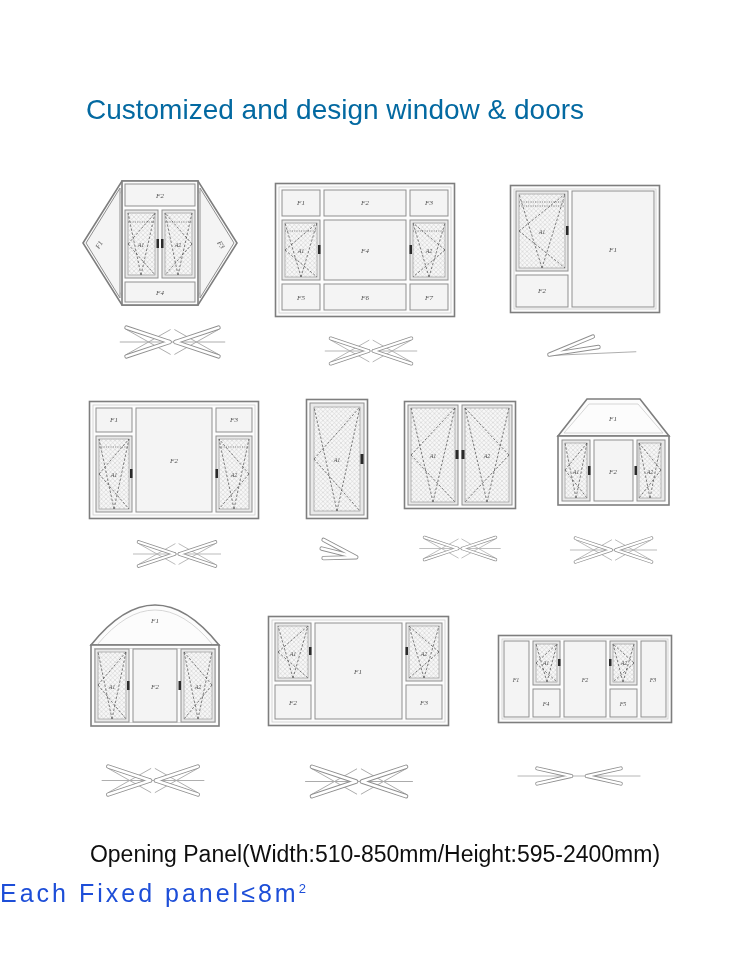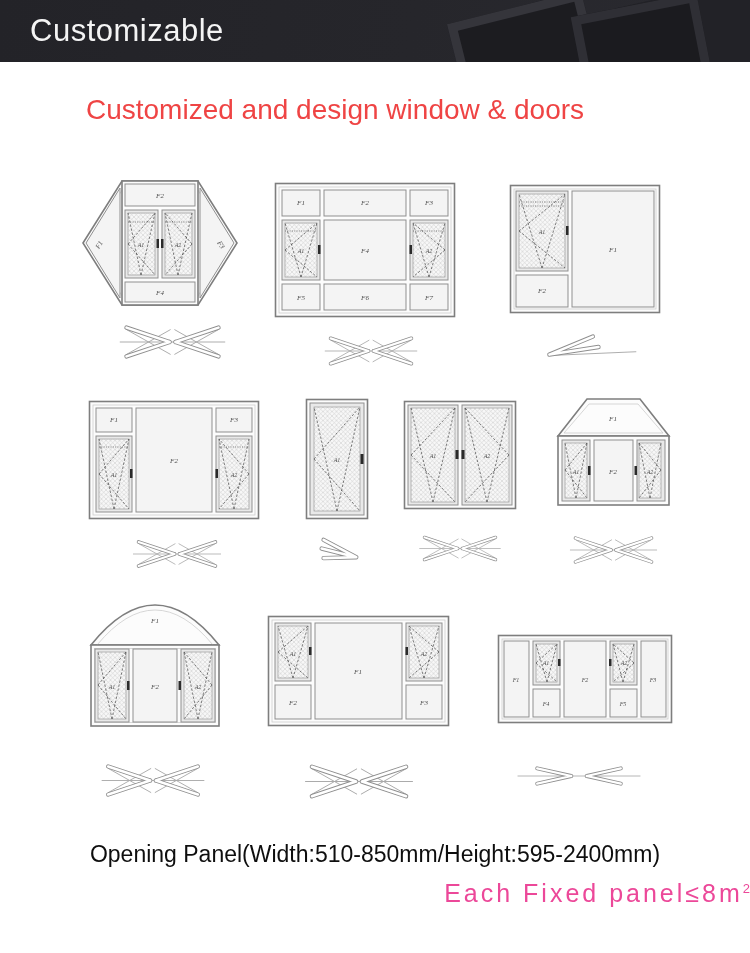--- a/index.html
+++ b/index.html
@@ -12,25 +12,25 @@
                 font-weight:400;color:#f4f4f4;letter-spacing:.5px;z-index:3}
   .deco{position:absolute;z-index:1}
   .deco1{right:155px;top:6px;width:120px;height:82px;background:#1c1c20;
          border:9px solid #35353b;transform:rotate(-14deg)}
   .deco2{right:42px;top:4px;width:110px;height:92px;background:#1b1b1f;
          border:9px solid #2f2f35;transform:rotate(-11deg)}
   .deco3{right:-45px;top:-12px;width:170px;height:110px;background:#222227;
          transform:rotate(-13deg)}
   
   .heading{position:absolute;left:0;top:94px;width:670px;text-align:center;
-           font-size:28px;color:#ef4444}
+           font-size:28px;color:#0369a1}
   .spec1{position:absolute;left:0;top:841px;width:750px;text-align:center;
          font-size:23px;color:#0e0e0e}
-  .spec2{position:absolute;left:0;top:879px;width:750px;text-align:right;
-         font-size:25px;letter-spacing:3px;color:#ec4899}
+  .spec2{position:absolute;left:0;top:879px;width:750px;text-align:left;
+         font-size:25px;letter-spacing:3px;color:#1d4ed8}
   .spec2 sup{font-size:13px;letter-spacing:0}
   
   .win{position:absolute}
   .frame{fill:#fcfcfc;stroke:#7e7e7e;stroke-width:1.6}
   .inl{fill:none;stroke:#cdcdcd;stroke-width:.8}
   .p{fill:#f4f4f4;stroke:#8f8f8f;stroke-width:1}
   .sash{fill:#e9e9e9;stroke:#8f8f8f;stroke-width:1}
   .mesh{fill:url(#mesh);stroke:#9b9b9b;stroke-width:.7}
   .ind{fill:none;stroke:#3c3c3c;stroke-width:.65;stroke-dasharray:2.4 1.7}
   .dots{stroke:#6f6f6f;stroke-width:.9;stroke-dasharray:1 1.3;fill:none}
@@ -68,26 +68,20 @@
         <path class="armw" d="M44,24 L10,6 M44,24 L8,15 M44,24 L10,25"></path>
       </symbol>
       <symbol id="mech-dualfan" viewBox="0 0 150 28">
         <line class="mline" x1="3" y1="14" x2="147" y2="14"></line>
         <path class="arm" d="M66,14 L26,5 M66,14 L26,23 M84,14 L124,5 M84,14 L124,23"></path>
         <path class="armw" d="M66,14 L26,5 M66,14 L26,23 M84,14 L124,5 M84,14 L124,23"></path>
       </symbol>
     </defs>
   </svg>
 
-  <div class="banner">
-    <div class="deco deco3"></div>
-    <div class="deco deco1"></div>
-    <div class="deco deco2"></div>
-    <div class="banner-title">Customizable</div>
-  </div>
 
   <div class="heading">Customized and design window &amp; doors</div>
 
   <svg class="win" style="left:80px;top:172px" width="160" height="142" viewBox="0 0 160 142">
     <polygon class="frame" points="3,71 42,9 118,9 157,71 118,133 42,133"></polygon>
     <polygon class="inl" points="9,71 44,15 116,15 151,71 116,127 44,127"></polygon>
     <polygon class="p" points="6,71 40,16 40,126"></polygon>
     <polygon class="p" points="154,71 120,16 120,126"></polygon>
     <rect class="frame" x="42" y="9" width="76" height="124"></rect>
     <rect class="p" x="45" y="12" width="70" height="22"></rect>

